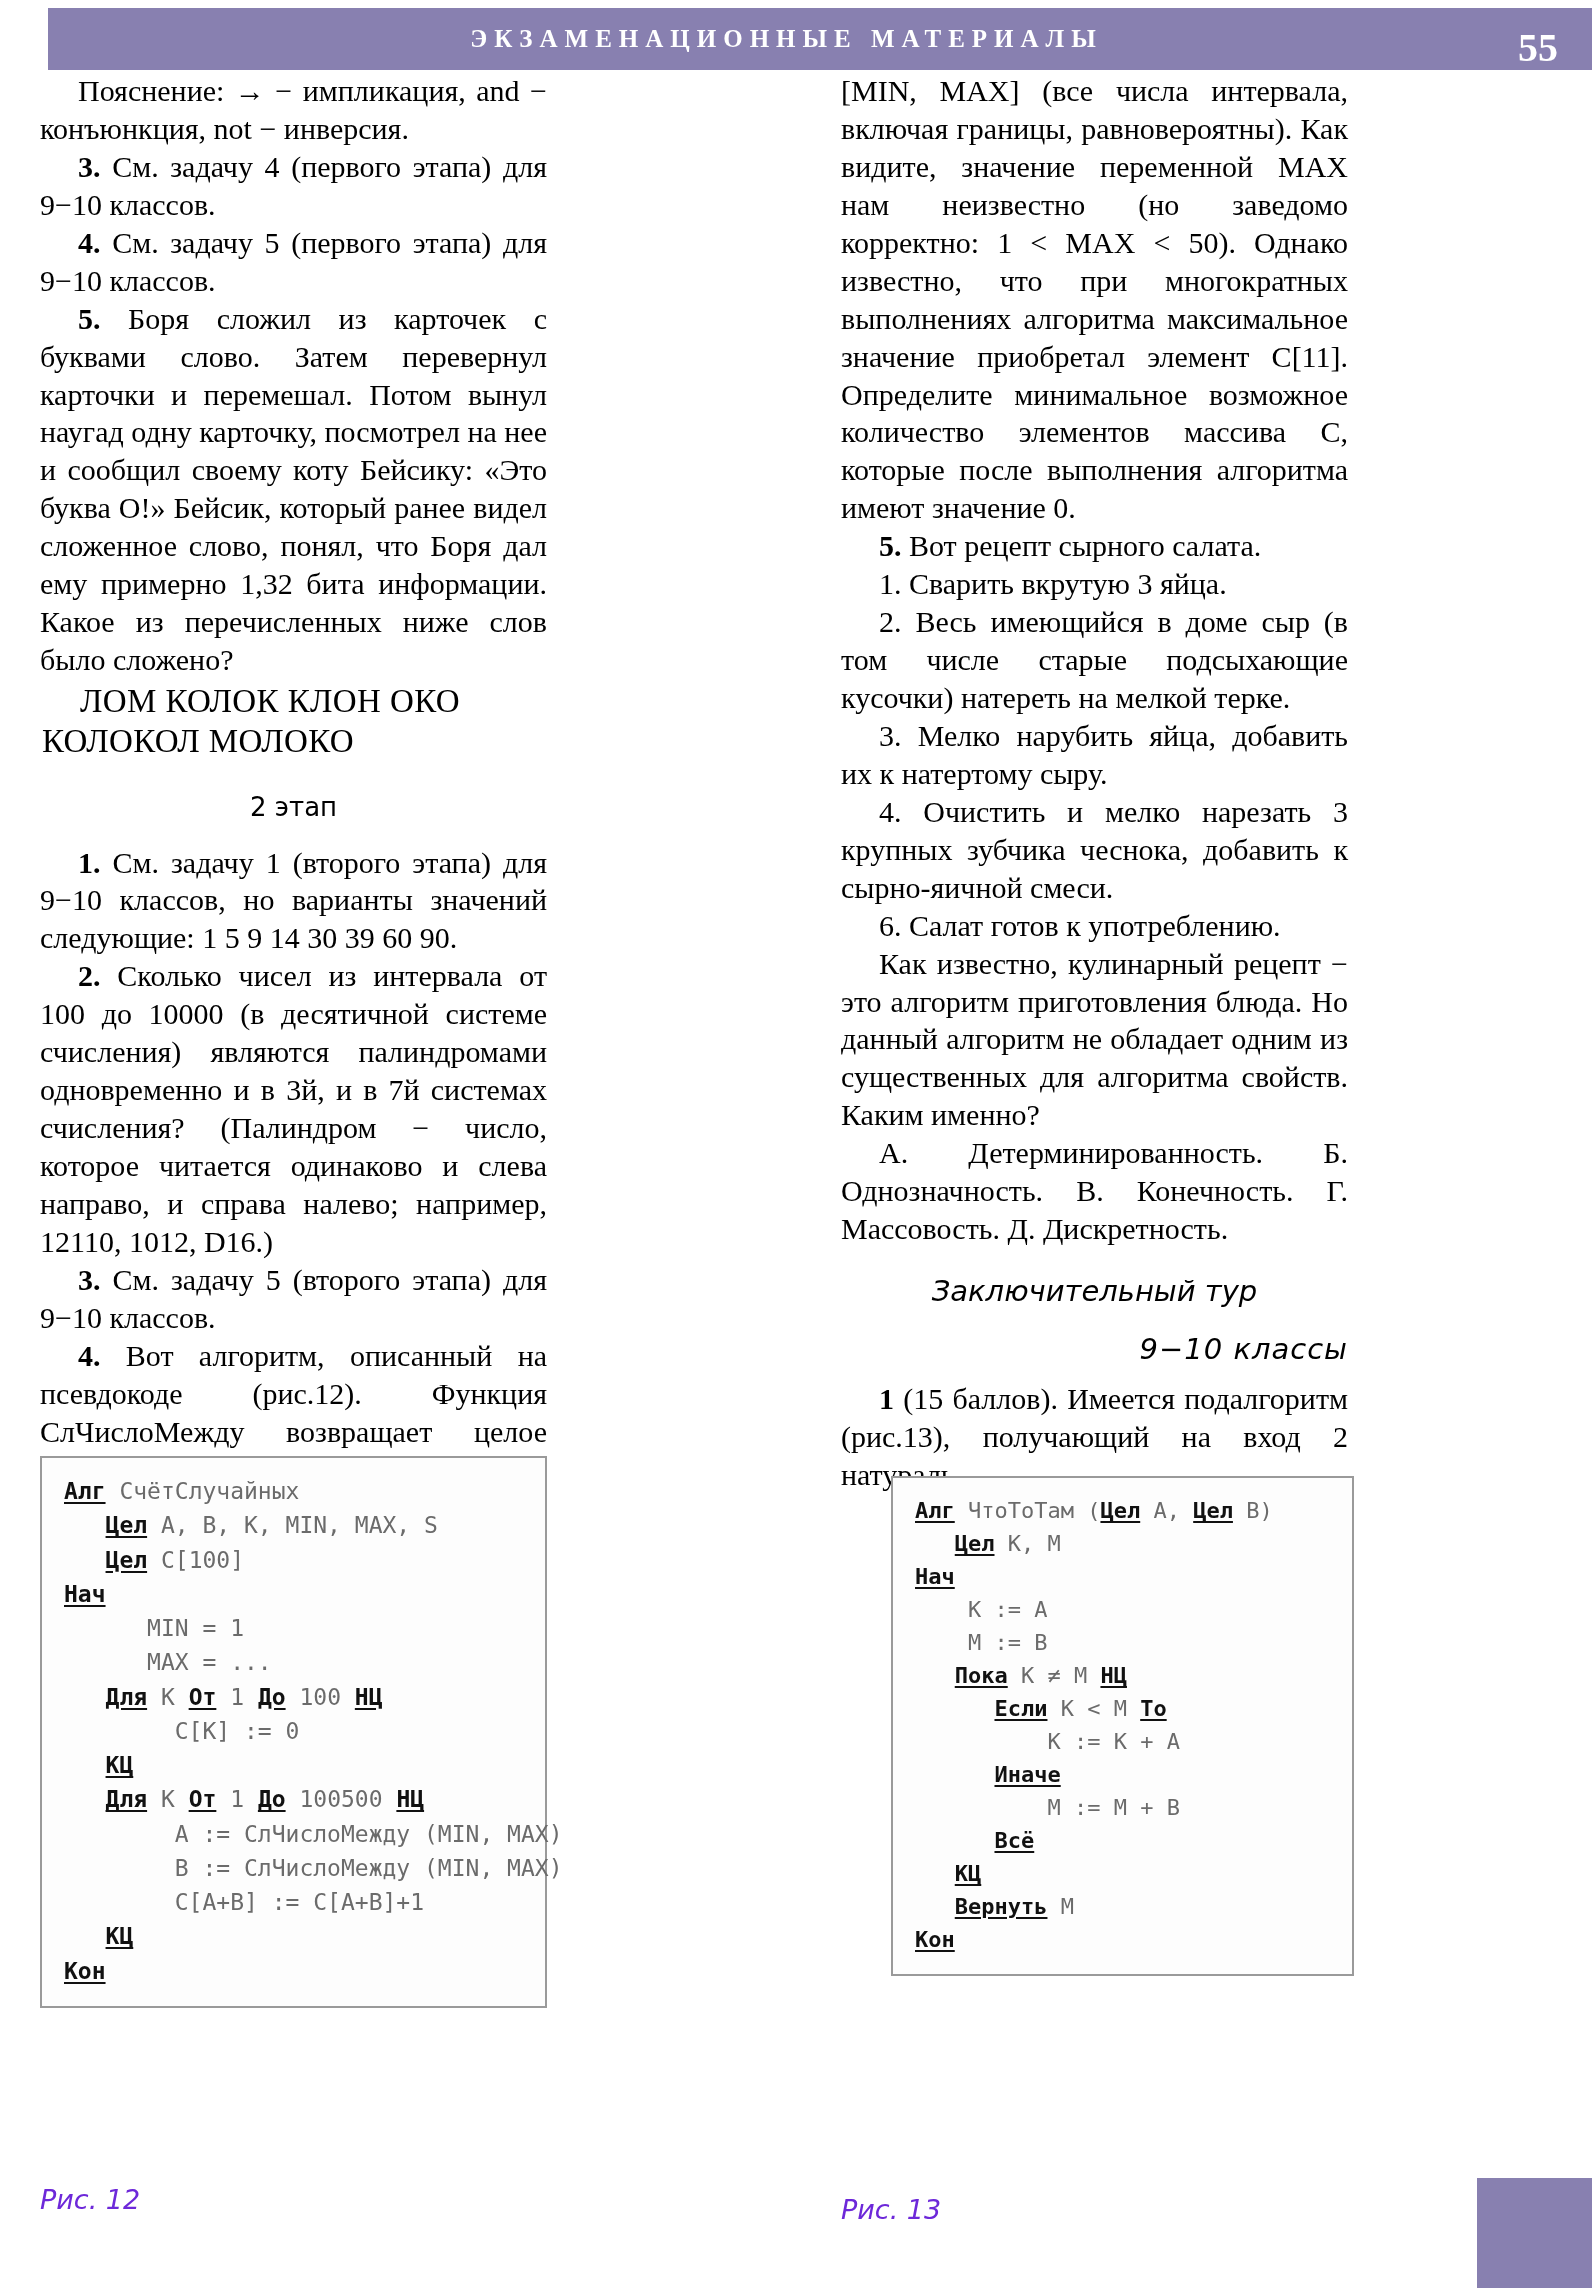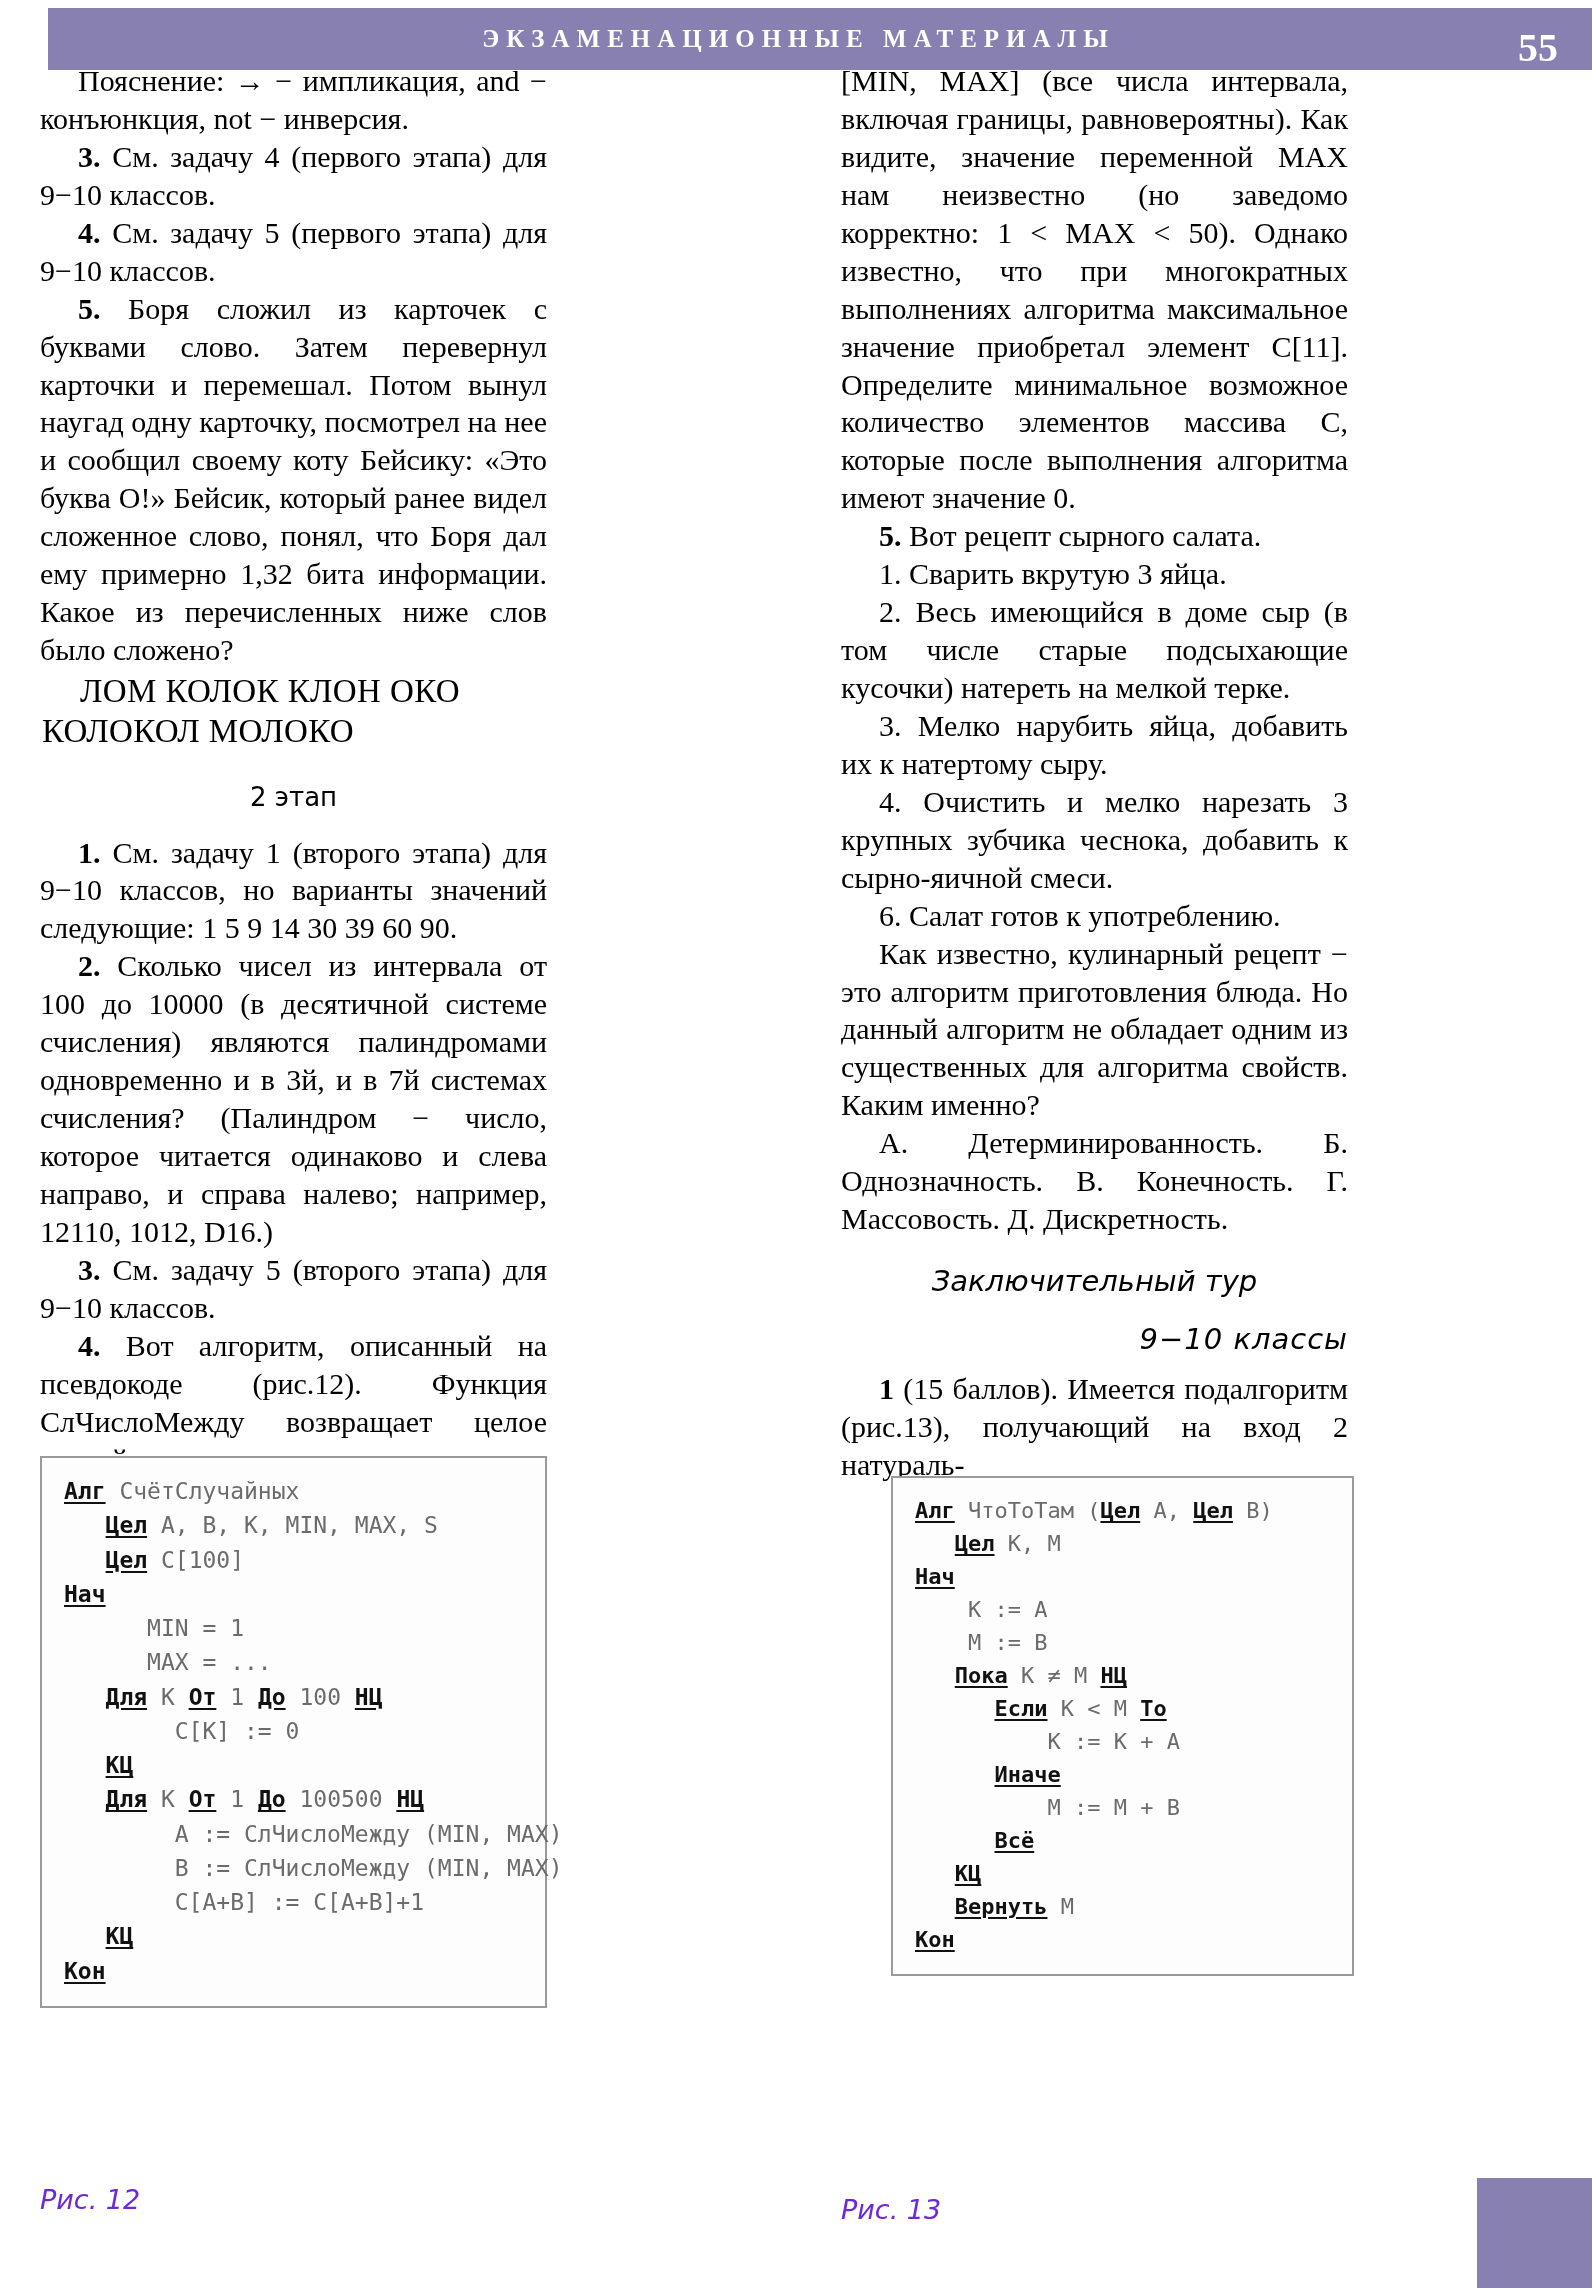--- a/index.html
+++ b/index.html
@@ -25,21 +25,21 @@
   }
   .header-page-number{
     position:absolute;right:34px;top:8px;height:62px;
     display:flex;align-items:center;
     color:#ffffff;font-weight:700;font-size:40px;
     font-family:"Liberation Serif","DejaVu Serif",serif;
   }
 
   
   .page{
-    position:absolute;left:0;top:62px;width:1592px;height:2104px;
+    position:absolute;left:0;top:72px;width:1592px;height:2104px;
   }
   .col{
     position:absolute;top:0;width:507px;
   }
   .col-left{left:40px;}
   .col-right{left:841px;}
 
   .p{
     font-size:30px;
     line-height:1.265;
@@ -120,21 +120,21 @@
 
   .corner-square{
     position:absolute;right:0;bottom:0;width:115px;height:111px;
     background:#8880b0;
   }
 </style>
 </head>
 <body>
 
 <div class="header-band">
-  <div class="header-title" style="padding-left: 19px; text-align: right;">ЭКЗАМЕНАЦИОННЫЕ   МАТЕРИАЛЫ</div>
+  <div class="header-title" style="padding-left: 7px; text-align: right;">ЭКЗАМЕНАЦИОННЫЕ   МАТЕРИАЛЫ</div>
   <div class="header-page-number">55</div>
 </div>
 
 <div class="page">
 
   <div class="col col-left">
     <p class="p ind">Пояснение: → − импликация, and − конъюнкция, not − инверсия.</p>
     <p class="p ind"><b>3.</b><span> См. задачу 4 (первого этапа) для 9−10 классов.</span></p>
     <p class="p ind"><b>4.</b><span> См. задачу 5 (первого этапа) для 9−10 классов.</span></p>
     <p class="p ind"><b>5.</b><span> Боря сложил из карточек с буквами слово. Затем перевернул карточки и перемешал. Потом вынул наугад одну карточку, посмотрел на нее и сообщил своему коту Бейсику: «Это буква О!» Бейсик, который ранее видел сложенное слово, понял, что Боря дал ему примерно 1,32 бита информации. Какое из перечисленных ниже слов было сложено?</span></p>

